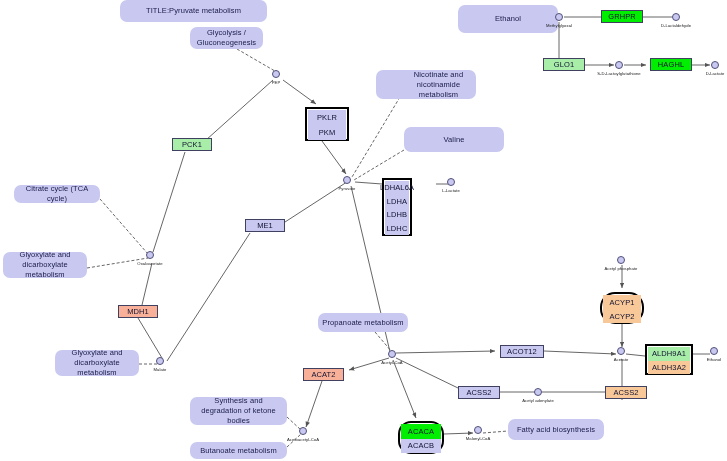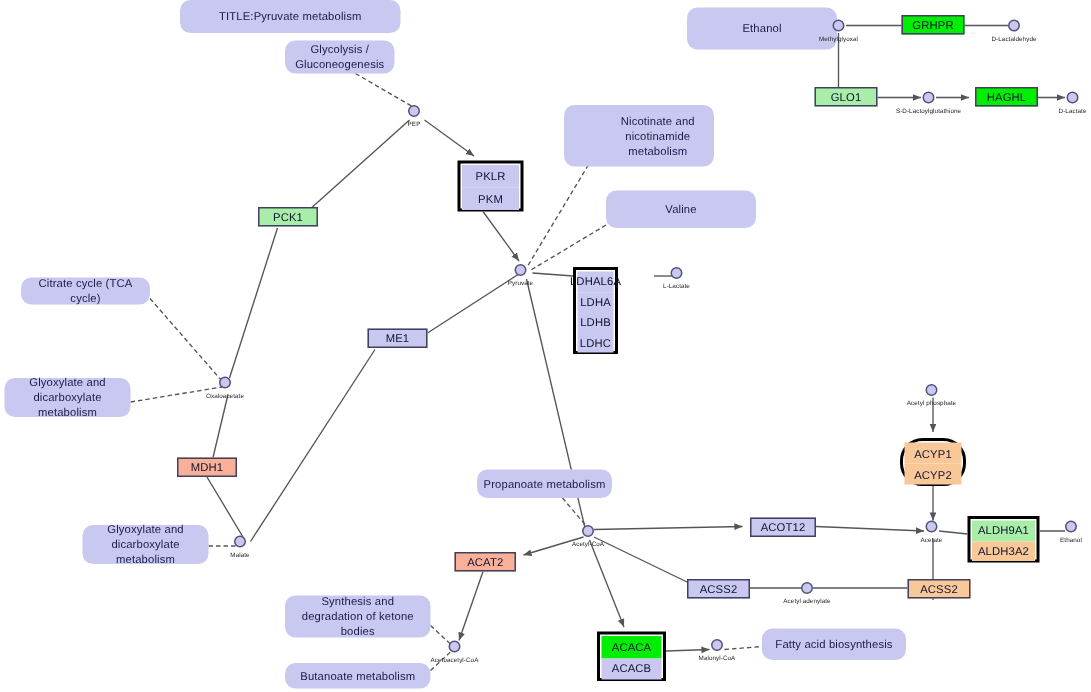--- a/index.html
+++ b/index.html
@@ -169,21 +169,21 @@
 
       <path d="M585,65 L614,65" marker-end="url(#arw)"></path>
       <path d="M624,65 L646,65" marker-end="url(#arw)"></path>
       <path d="M692,65 L710,65" marker-end="url(#arw)"></path>
     </g>
   </svg>
 
   <div id="boxes">
       <div class="maplink" style="left: 120px; top: 0px; width: 147px; height: 22px;">TITLE:Pyruvate metabolism</div>
       <div class="maplink" style="left: 190px; top: 27px; width: 73px; height: 22px;">Glycolysis / Gluconeogenesis</div>
-      <div class="maplink" style="left: 376px; top: 70px; width: 100px; height: 41px; padding-left: 28px;">Nicotinate and nicotinamide metabolism</div>
+      <div class="maplink" style="left: 376px; top: 70px; width: 100px; height: 29px; padding-left: 28px;">Nicotinate and nicotinamide metabolism</div>
       <div class="maplink" style="left: 404px; top: 127px; width: 100px; height: 25px;">Valine</div>
       <div class="maplink" style="left: 458px; top: 5px; width: 100px; height: 28px;">Ethanol</div>
       <div class="maplink" style="left: 14px; top: 185px; width: 86px; height: 18px;">Citrate cycle (TCA cycle)</div>
       <div class="maplink" style="left: 3px; top: 252px; width: 84px; height: 26px;">Glyoxylate and dicarboxylate metabolism</div>
       <div class="maplink" style="left: 55px; top: 350px; width: 84px; height: 26px;">Glyoxylate and dicarboxylate metabolism</div>
       <div class="maplink" style="left: 318px; top: 313px; width: 90px; height: 19px;">Propanoate metabolism</div>
       <div class="maplink" style="left: 190px; top: 397px; width: 97px; height: 28px;">Synthesis and degradation of ketone bodies</div>
       <div class="maplink" style="left: 190px; top: 442px; width: 97px; height: 17px;">Butanoate metabolism</div>
       <div class="maplink" style="left: 508px; top: 419px; width: 96px; height: 21px;">Fatty acid biosynthesis</div>
     </div>
@@ -199,21 +199,21 @@
         <div class="gene fill-purple" style="height: 13.5px; border: none;">LDHC</div>
       </div>
       <div class="complex" style="left: 600px; top: 292px; width: 44px; height: 32px; border-radius: 15px;">
         <div class="gene fill-orange" style="height: 14px; border: none;">ACYP1</div>
         <div class="gene fill-orange" style="height: 14px; border: none;">ACYP2</div>
       </div>
       <div class="complex" style="left: 645px; top: 344px; width: 48px; height: 31px;">
         <div class="gene fill-lgreen" style="height: 13.5px; border: none;">ALDH9A1</div>
         <div class="gene fill-orange" style="height: 13.5px; border: none;">ALDH3A2</div>
       </div>
-      <div class="complex" style="left: 398px; top: 421px; width: 46px; height: 33px;">
+      <div class="complex" style="left: 398px; top: 421px; width: 46px; height: 33px; border-radius: 13px;">
         <div class="gene fill-green" style="height: 14.5px; border: none;">ACACA</div>
         <div class="gene fill-purple" style="height: 14.5px; border: none;">ACACB</div>
       </div>
     </div>
   <div id="genes">
       <div class="gene fill-lgreen" style="left: 172px; top: 138px; width: 40px; height: 13px;">PCK1</div>
       <div class="gene fill-purple" style="left: 245px; top: 219px; width: 40px; height: 13px;">ME1</div>
       <div class="gene fill-salmon" style="left: 118px; top: 305px; width: 40px; height: 13px;">MDH1</div>
       <div class="gene fill-salmon" style="left: 303px; top: 368px; width: 41px; height: 13px;">ACAT2</div>
       <div class="gene fill-purple" style="left: 500px; top: 345px; width: 44px; height: 13px;">ACOT12</div>

